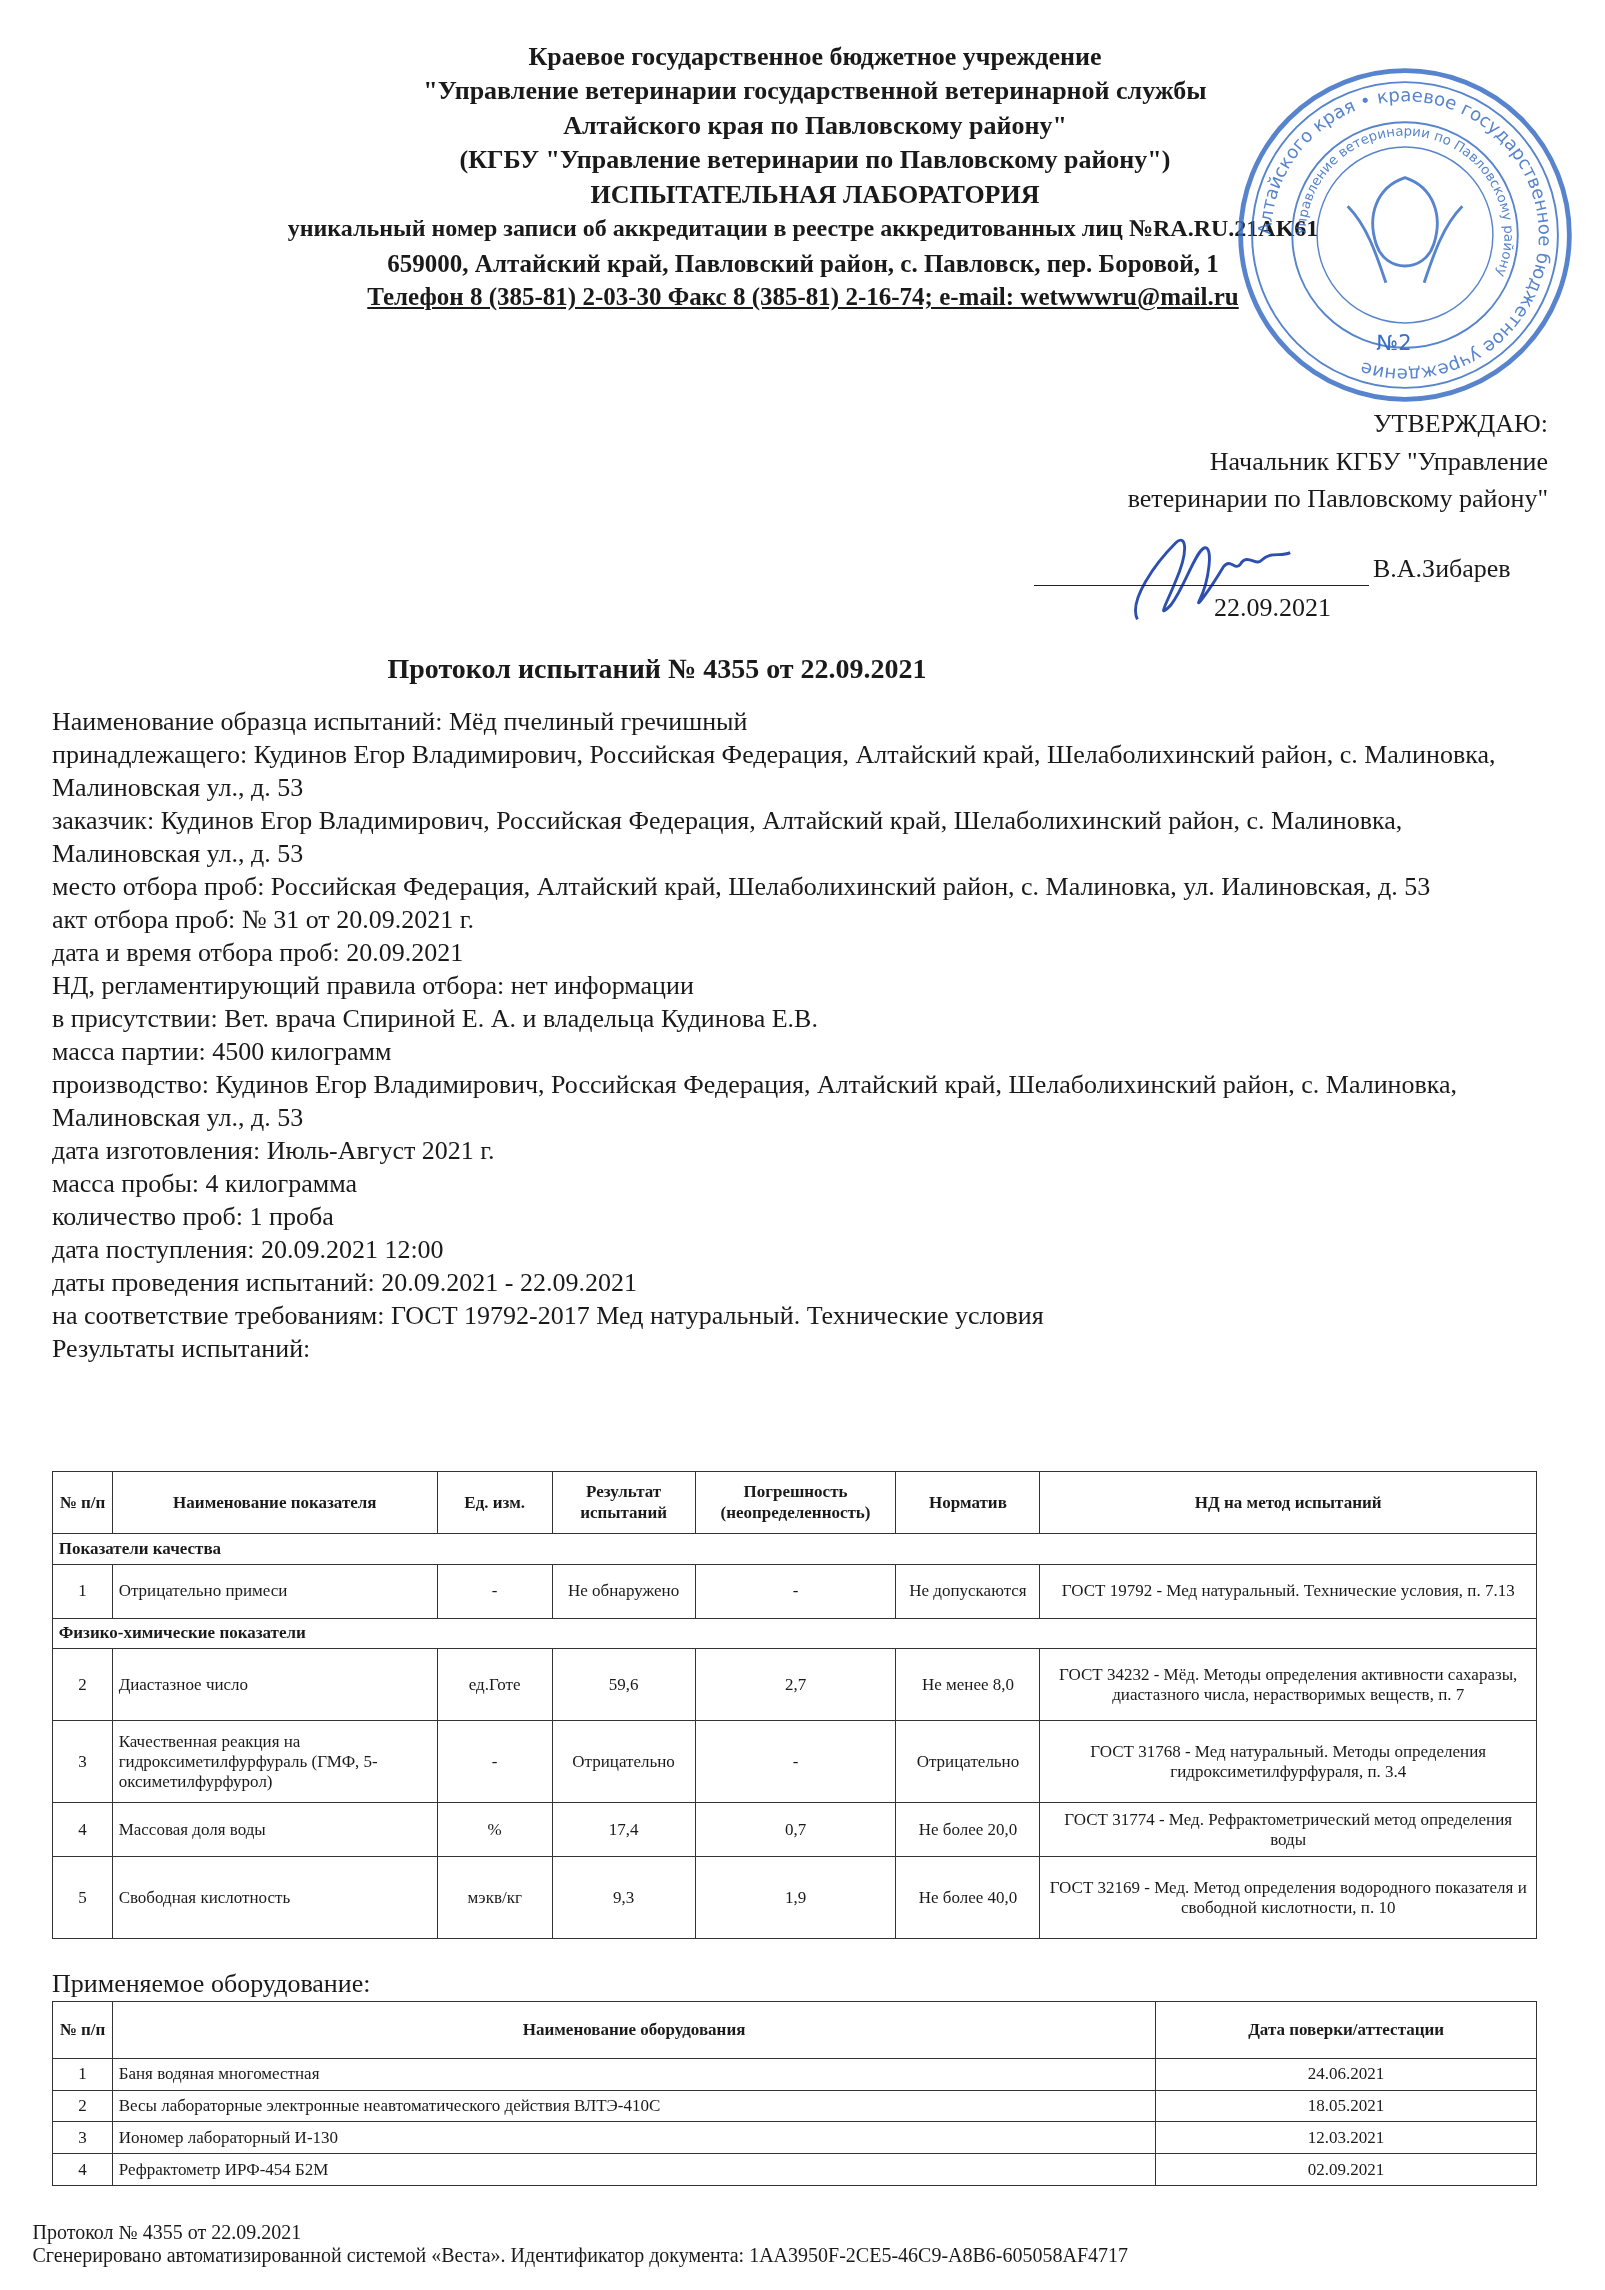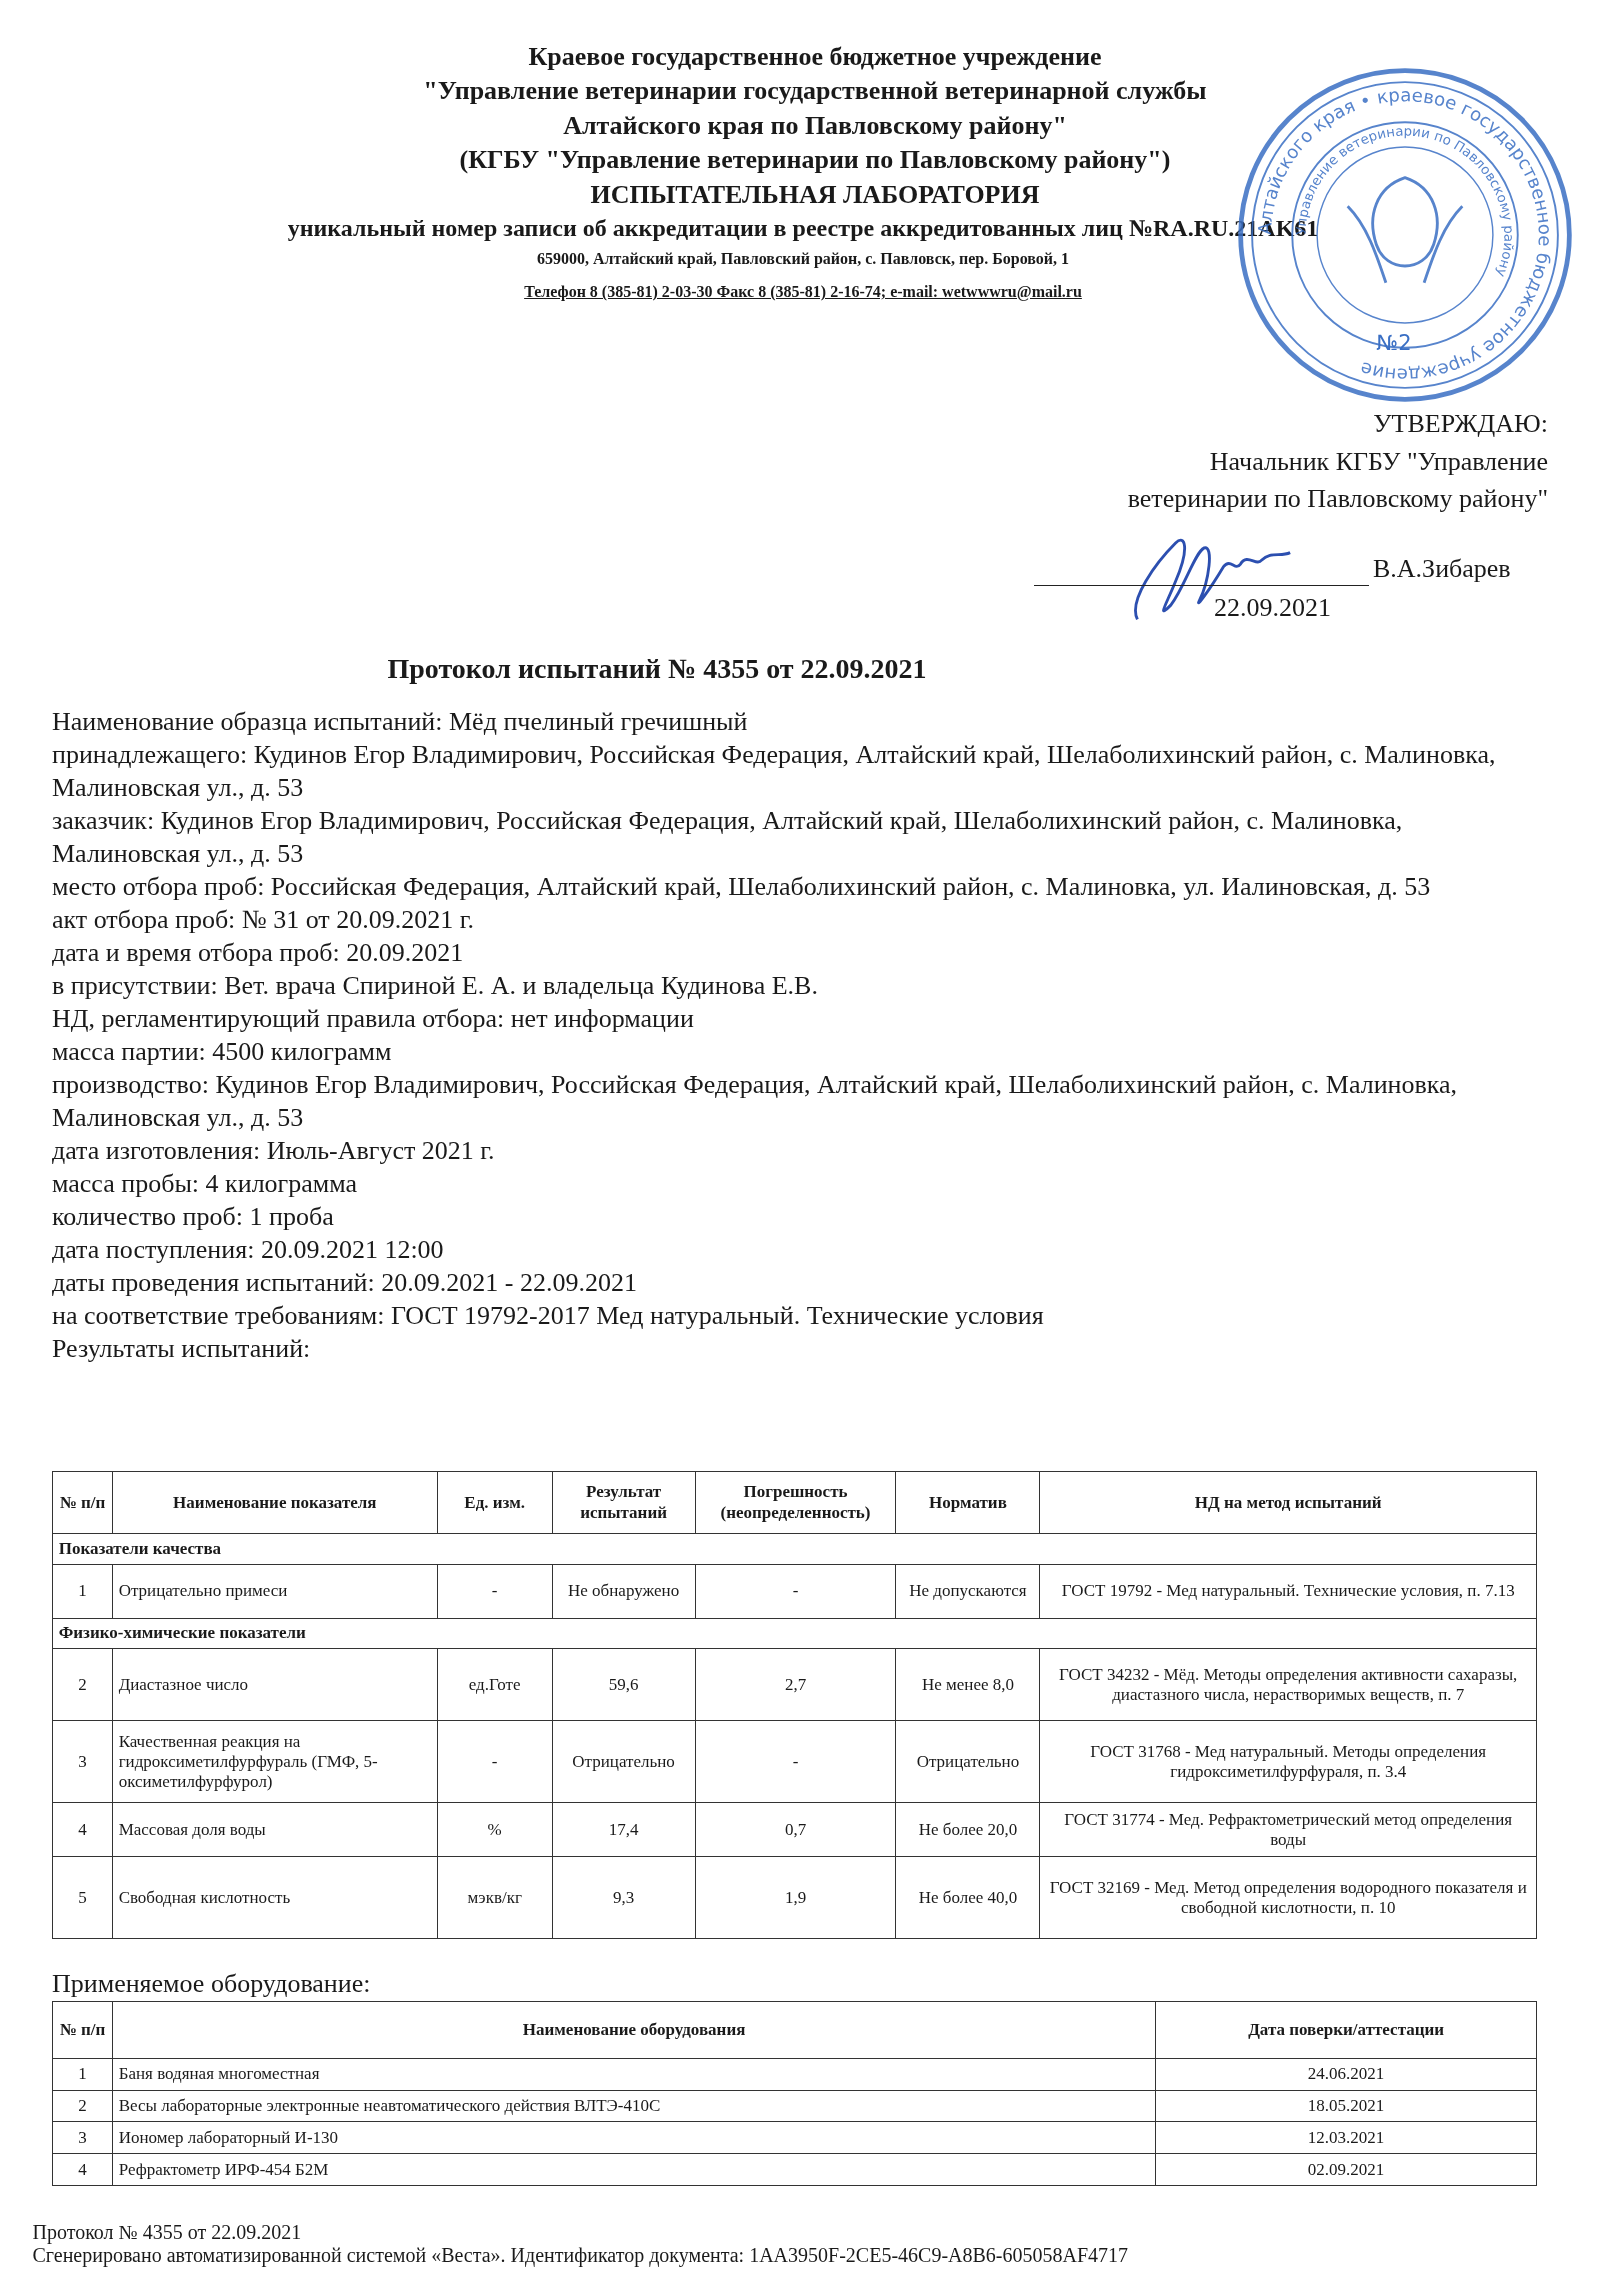--- a/index.html
+++ b/index.html
@@ -1,21 +1,21 @@
 <!DOCTYPE html>
 <html><head>
 <meta charset="utf-8">
 <style>
   html, body { margin: 0; padding: 0; background: #ffffff; }
   body { width: 1606px; height: 2290px; position: relative; overflow: hidden;
          font-family: "Liberation Serif", "DejaVu Serif", serif; color: #1a1a1a; }
   .hdr { position: absolute; left: 0; width: 1606px; text-align: center; font-weight: bold; }
   .h1 { font-size: 26px; margin-left: 12px; }
   .h2 { font-size: 24px; }
-  .h3 { font-size: 16px; }
+  .h3 { font-size: 25px; }
   .u { text-decoration: underline; }
 
   .approve { position: absolute; left: 1032px; width: 516px; text-align: right; font-size: 26px; line-height: 34px; }
   .sign-line { position: absolute; left: 1034px; top: 585px; width: 335px; border-top: 1.9px solid #222; }
   .signer { position: absolute; left: 1373px; top: 554px; font-size: 26px; }
   .sign-date { position: absolute; left: 1214px; top: 593px; font-size: 26px; }
 
   .title { position: absolute; top: 653px; left: 0; width: 1314px; text-align: center; font-weight: bold; font-size: 28px; }
 
   .fields { position: absolute; left: 52px; top: 705px; width: 1491px; font-size: 26px; line-height: 33px; }
@@ -84,22 +84,22 @@
 
 <div class="title">Протокол испытаний № 4355 от 22.09.2021</div>
 
 <div class="fields" id="fields">
     <div class="f"><b>Наименование образца испытаний:</b><span> Мёд пчелиный гречишный</span></div>
     <div class="f"><b>принадлежащего:</b><span> Кудинов Егор Владимирович, Российская Федерация, Алтайский край, Шелаболихинский район, с. Малиновка, Малиновская ул., д. 53</span></div>
     <div class="f"><b>заказчик:</b><span> Кудинов Егор Владимирович, Российская Федерация, Алтайский край, Шелаболихинский район, с. Малиновка, Малиновская ул., д. 53</span></div>
     <div class="f"><b>место отбора проб:</b><span> Российская Федерация, Алтайский край, Шелаболихинский район, с. Малиновка, ул. Иалиновская, д. 53</span></div>
     <div class="f"><b>акт отбора проб:</b><span> № 31 от 20.09.2021 г.</span></div>
     <div class="f"><b>дата и время отбора проб:</b><span> 20.09.2021</span></div>
+    <div class="f"><b>НД, регламентирующий правила отбора:</b><span> нет информации</span></div>
     <div class="f"><b>в присутствии:</b><span> Вет. врача Спириной Е. А. и владельца Кудинова Е.В.</span></div>
-    <div class="f"><b>НД, регламентирующий правила отбора:</b><span> нет информации</span></div>
     <div class="f"><b>масса партии:</b><span> 4500 килограмм</span></div>
     <div class="f"><b>производство:</b><span> Кудинов Егор Владимирович, Российская Федерация, Алтайский край, Шелаболихинский район, с. Малиновка, Малиновская ул., д. 53</span></div>
     <div class="f"><b>дата изготовления:</b><span> Июль-Август 2021 г.</span></div>
     <div class="f"><b>масса пробы:</b><span> 4 килограмма</span></div>
     <div class="f"><b>количество проб:</b><span> 1 проба</span></div>
     <div class="f"><b>дата поступления:</b><span> 20.09.2021 12:00</span></div>
     <div class="f"><b>даты проведения испытаний:</b><span> 20.09.2021 - 22.09.2021</span></div>
     <div class="f"><b>на соответствие требованиям:</b><span> ГОСТ 19792-2017 Мед натуральный. Технические условия</span></div>
     <div class="f"><b>Результаты испытаний:</b><span></span></div>
   </div>

